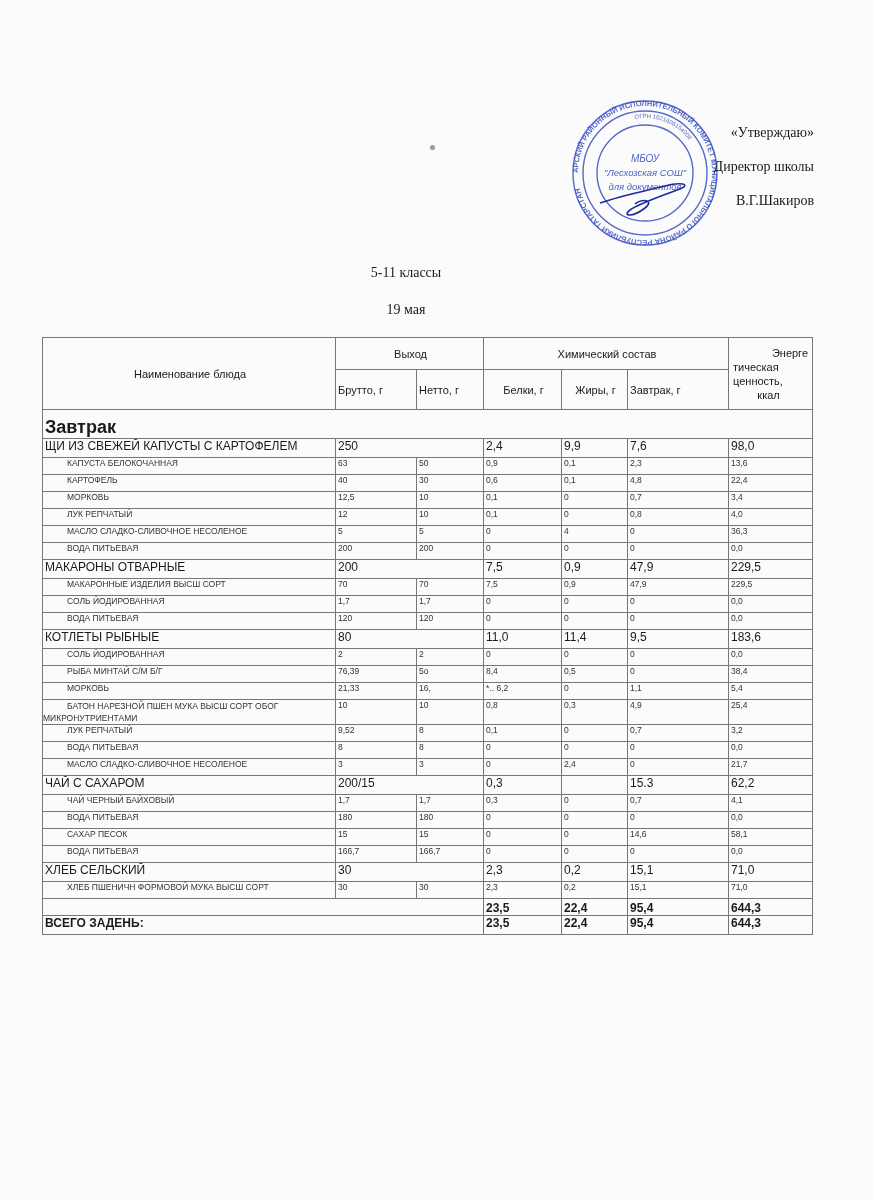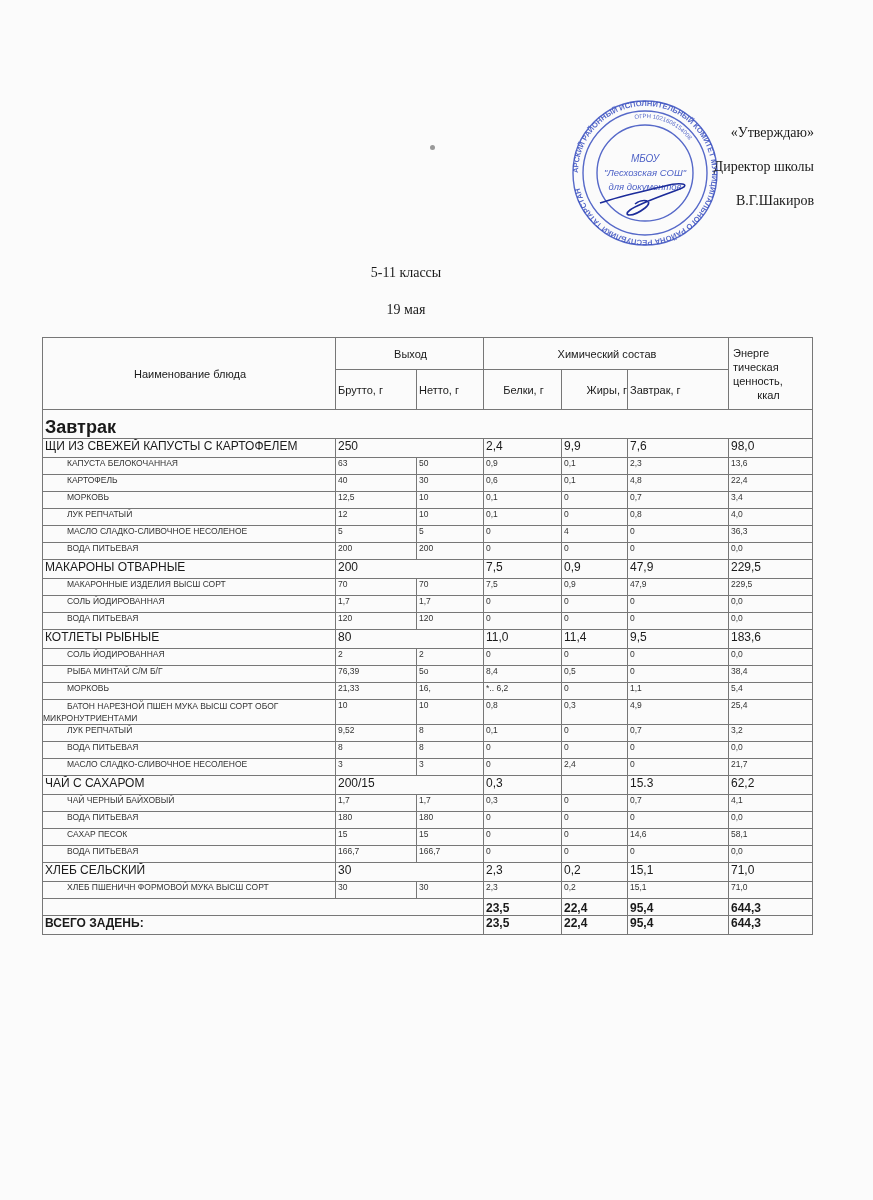--- a/index.html
+++ b/index.html
@@ -67,31 +67,31 @@
       <col style="width:66px">
       <col style="width:101px">
       <col style="width:84px">
   </colgroup>
   <thead>
     <tr style="height:32px">
       <th rowspan="2">Наименование блюда</th>
       <th colspan="2">Выход</th>
       <th colspan="3">Химический состав</th>
       <th rowspan="2" style="white-space:normal;line-height:14px;padding:2px 4px;">
-        <div style="text-align:left">Энерге</div>
+        <div style="text-align:right">Энерге</div>
         <div style="text-align:left">тическая</div>
         <div style="text-align:left">ценность,</div>
         <div style="padding-right:4px">ккал</div>
       </th>
     </tr>
     <tr style="height:40px">
       <th style="text-align:left">Брутто, г</th>
       <th style="text-align:left">Нетто, г</th>
       <th>Белки, г</th>
-      <th style="text-align:right">Жиры, г</th>
+      <th style="text-align:center">Жиры, г</th>
       <th style="text-align:left">Завтрак, г</th>
     </tr>
   </thead>
   <tbody id="menu-body">
     <tr class="sec">
       <td colspan="7">Завтрак</td>
     </tr>
   <tr class="dish">
         <td class="name">ЩИ ИЗ СВЕЖЕЙ КАПУСТЫ С КАРТОФЕЛЕМ</td>
         <td colspan="2">250</td>

